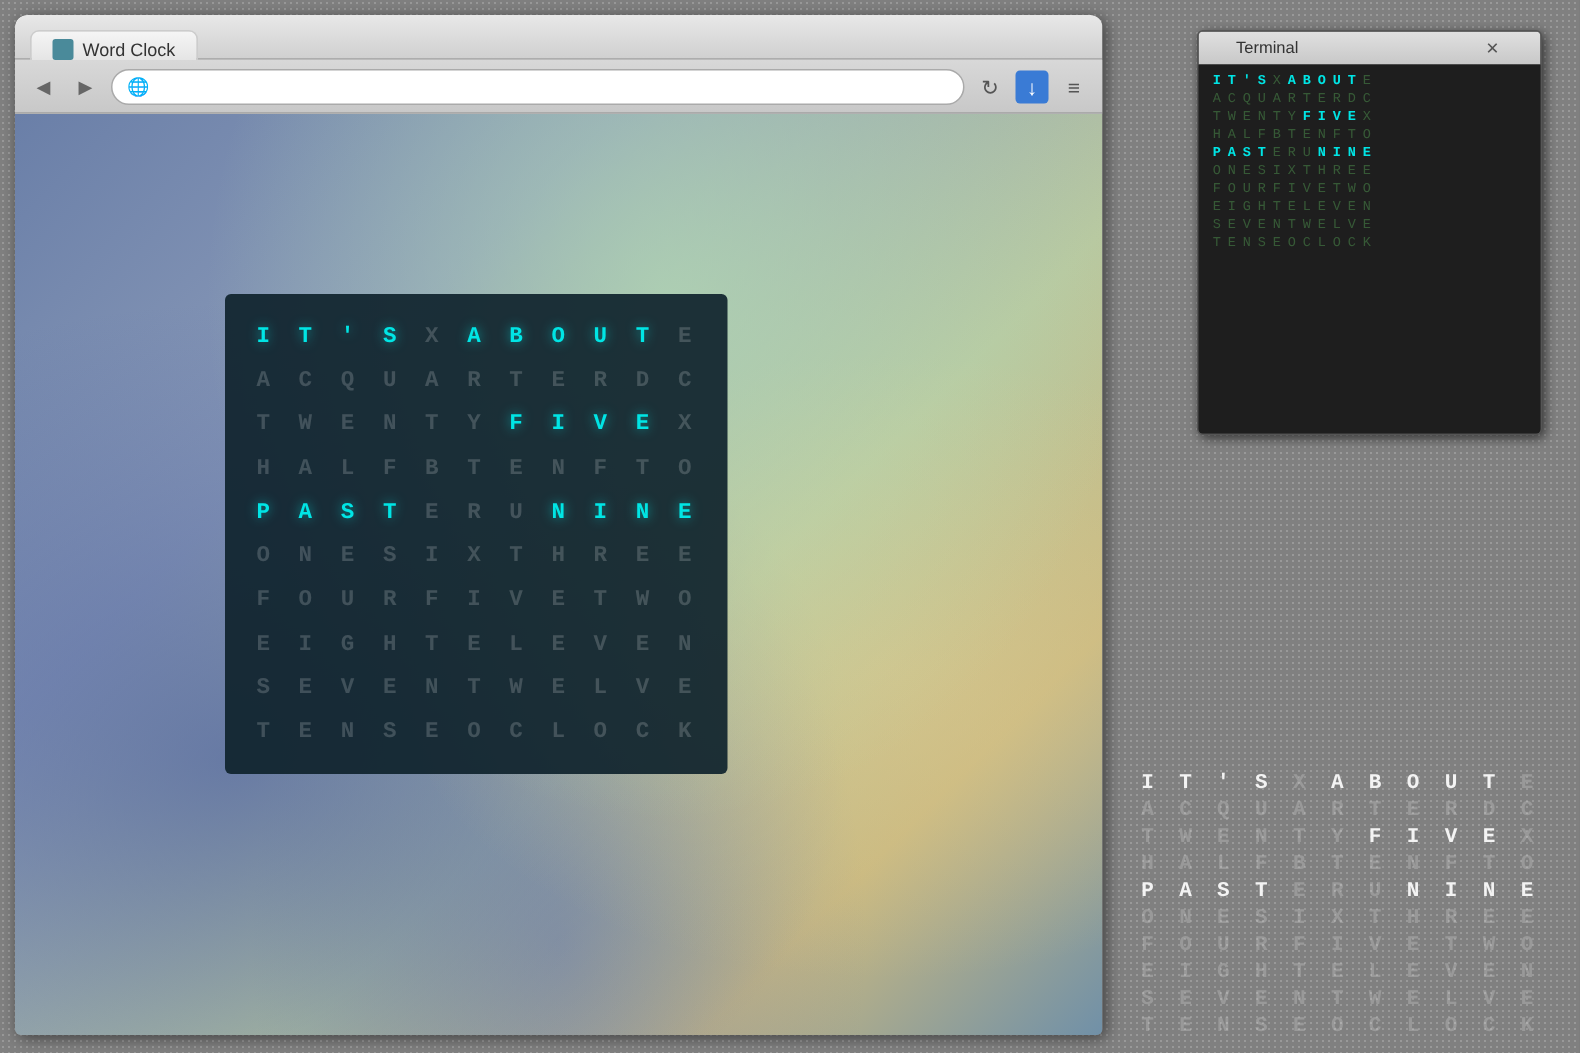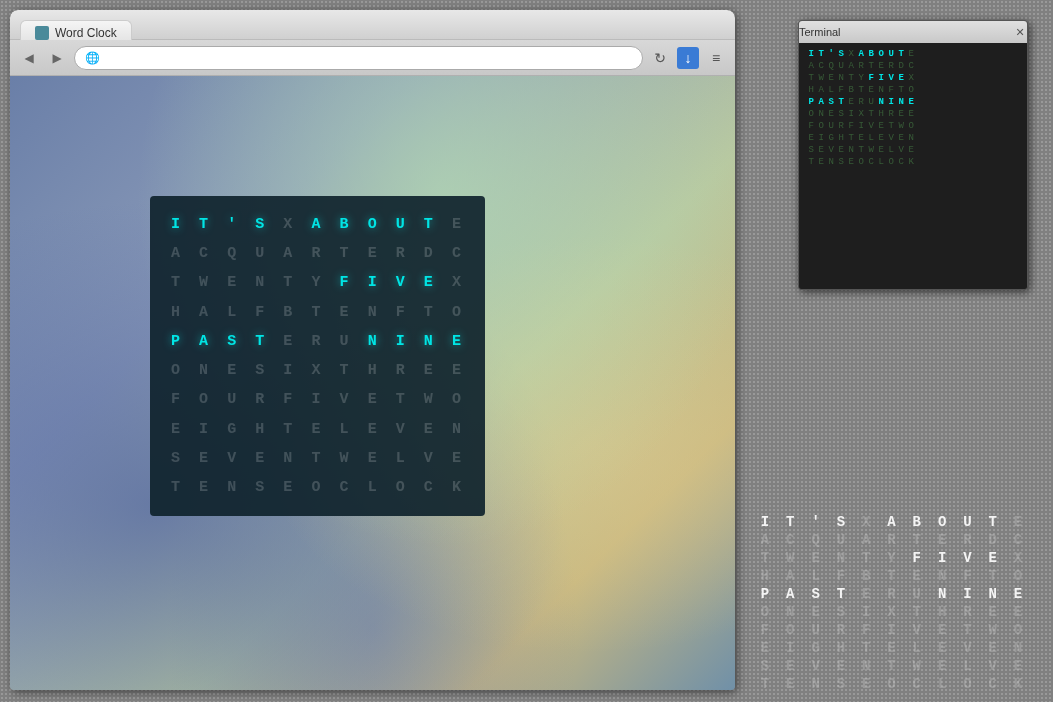--- a/index.html
+++ b/index.html
@@ -203,21 +203,21 @@
       flex-direction: column;
       overflow: hidden;
     }
 
     .terminal-titlebar {
       background: linear-gradient(to bottom, #e0e0e0, #c8c8c8);
       height: 22px;
       display: flex;
       align-items: center;
       justify-content: space-between;
-      padding: 0 0;
+      padding: 0 25px;
       font-size: 11px;
       color: #333;
     }
 
     .terminal-close {
       width: 14px;
       height: 14px;
       cursor: pointer;
       display: flex;
       align-items: center;

